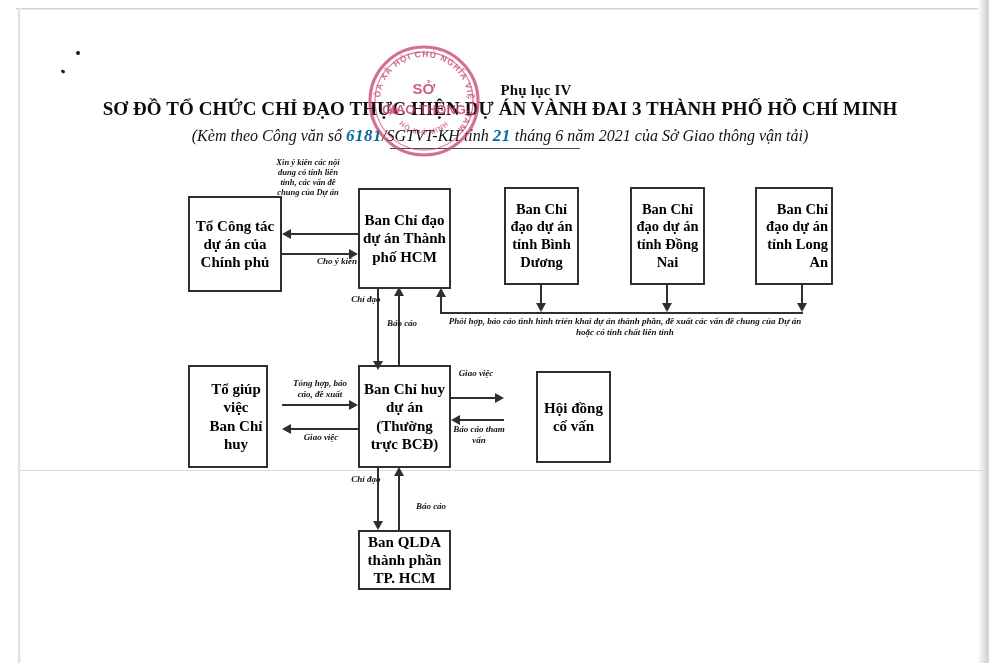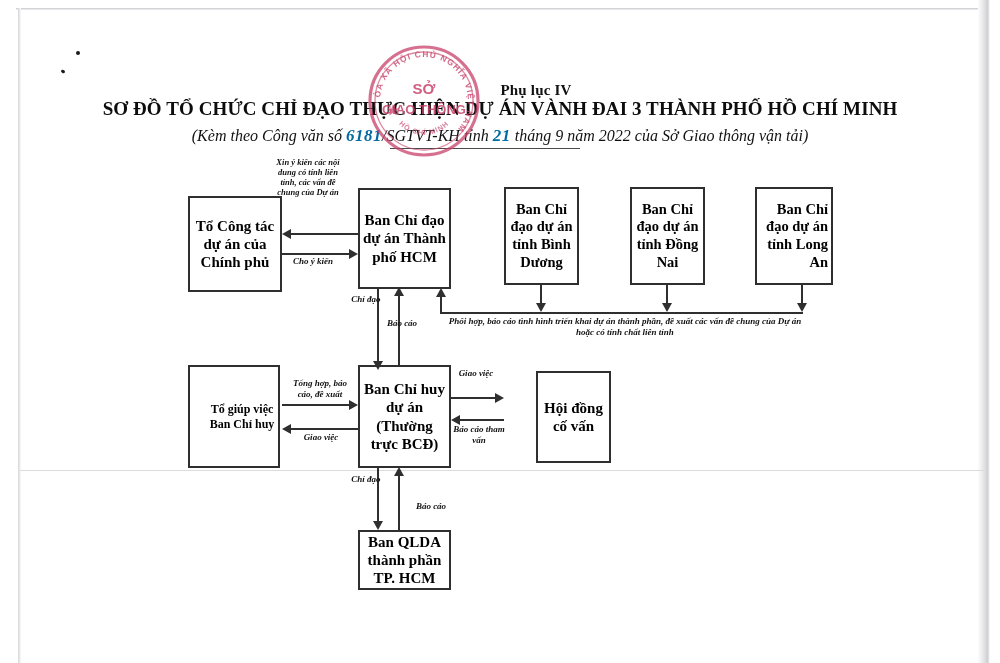--- a/index.html
+++ b/index.html
@@ -168,21 +168,21 @@
   <div class="speck b"></div>
 
   <div class="appendix">
     <span>Phụ lục IV</span>
   </div>
   <div class="title">SƠ ĐỒ TỔ CHỨC CHỈ ĐẠO THỰC HIỆN DỰ ÁN VÀNH ĐAI 3 THÀNH PHỐ HỒ CHÍ MINH</div>
   <div class="subtitle">
     <span>(Kèm theo Công văn số</span>
     <span class="hand">6181</span><span>/SGTVT-KH tỉnh</span>
     <span class="hand">21</span>
-    <span>tháng 9 năm 2022 của Sở Giao thông vận tải)</span>
+    <span>tháng 6 năm 2021 của Sở Giao thông vận tải)</span>
   </div>
   <div class="sub-underline"></div>
 
   <div class="stamp">
     <svg width="118" height="118" viewBox="0 0 118 118">
       <defs>
         <path id="rimPath" d="M 59,59 m -44,0 a 44,44 0 1,1 88,0 a 44,44 0 1,1 -88,0"></path>
         <path id="rimPathBottom" d="M 59,59 m -34,0 a 34,34 0 1,0 68,0"></path>
       </defs>
       <circle cx="59" cy="59" r="54" fill="none" stroke="#c8406a" stroke-width="3.2" opacity="0.85"></circle>
@@ -218,21 +218,21 @@
   <div class="box" style="left:755px; top:187px; width:78px; height:98px; font-size:14.5px;text-align:right;">
     <span class="txt">Ban Chỉ đạo dự án tỉnh Long An</span>
   </div>
 
   <div class="line h" style="left:291px; top:233px; width:67px;"></div>
   <div class="arrow left" style="left:282px; top:229px;"></div>
   <div class="elabel" style="left:270px; top:157px; width:76px; font-size:8.5px;">Xin ý kiến các nội dung có tính liên tỉnh, các vấn đề chung của Dự án</div>
 
   <div class="line h" style="left:282px; top:253px; width:67px;"></div>
   <div class="arrow right" style="left:349px; top:249px;"></div>
-  <div class="elabel" style="left:280px; top:256px; width:66px; font-size:9px;">Cho ý kiến</div>
+  <div class="elabel" style="left:304px; top:256px; width:66px; font-size:9px;">Cho ý kiến</div>
 
   <div class="line v" style="left:377px; top:289px; height:76px;"></div>
   <div class="arrow down" style="left:373px; top:361px;"></div>
   <div class="elabel" style="left:349px; top:294px; width:34px; font-size:9px;">Chỉ đạo</div>
 
   <div class="line v" style="left:398px; top:294px; height:71px;"></div>
   <div class="arrow up" style="left:394px; top:287px;"></div>
   <div class="elabel" style="left:385px; top:318px; width:34px; font-size:9px;">Báo cáo</div>
 
   <div class="line h" style="left:440px; top:312px; width:363px;"></div>
@@ -243,21 +243,21 @@
   <div class="arrow down" style="left:536px; top:303px;"></div>
 
   <div class="line v" style="left:666px; top:285px; height:22px;"></div>
   <div class="arrow down" style="left:662px; top:303px;"></div>
 
   <div class="line v" style="left:801px; top:285px; height:22px;"></div>
   <div class="arrow down" style="left:797px; top:303px;"></div>
 
   <div class="elabel" style="left:443px; top:316px; width:364px; font-size:9px; text-align:center;">Phối hợp, báo cáo tình hình triển khai dự án thành phần, đề xuất các vấn đề chung của Dự án hoặc có tính chất liên tỉnh</div>
 
-  <div class="box" style="left:188px; top:365px; width:92px; height:103px; font-size:12px;padding-left:16px;">
+  <div class="box" style="left:188px; top:365px; width:80px; height:103px; font-size:15px;padding-left:16px;">
     <span class="txt">Tổ giúp việc Ban Chỉ huy</span>
   </div>
 
   <div class="box" style="left:358px; top:365px; width:93px; height:103px; font-size:15px;">
     <span class="txt">Ban Chỉ huy dự án (Thường trực BCĐ)</span>
   </div>
 
   <div class="box" style="left:504px; top:371px; width:75px; height:92px; font-size:15px;margin-left:32px;">
     <span class="txt">Hội đồng cố vấn</span>
   </div>

